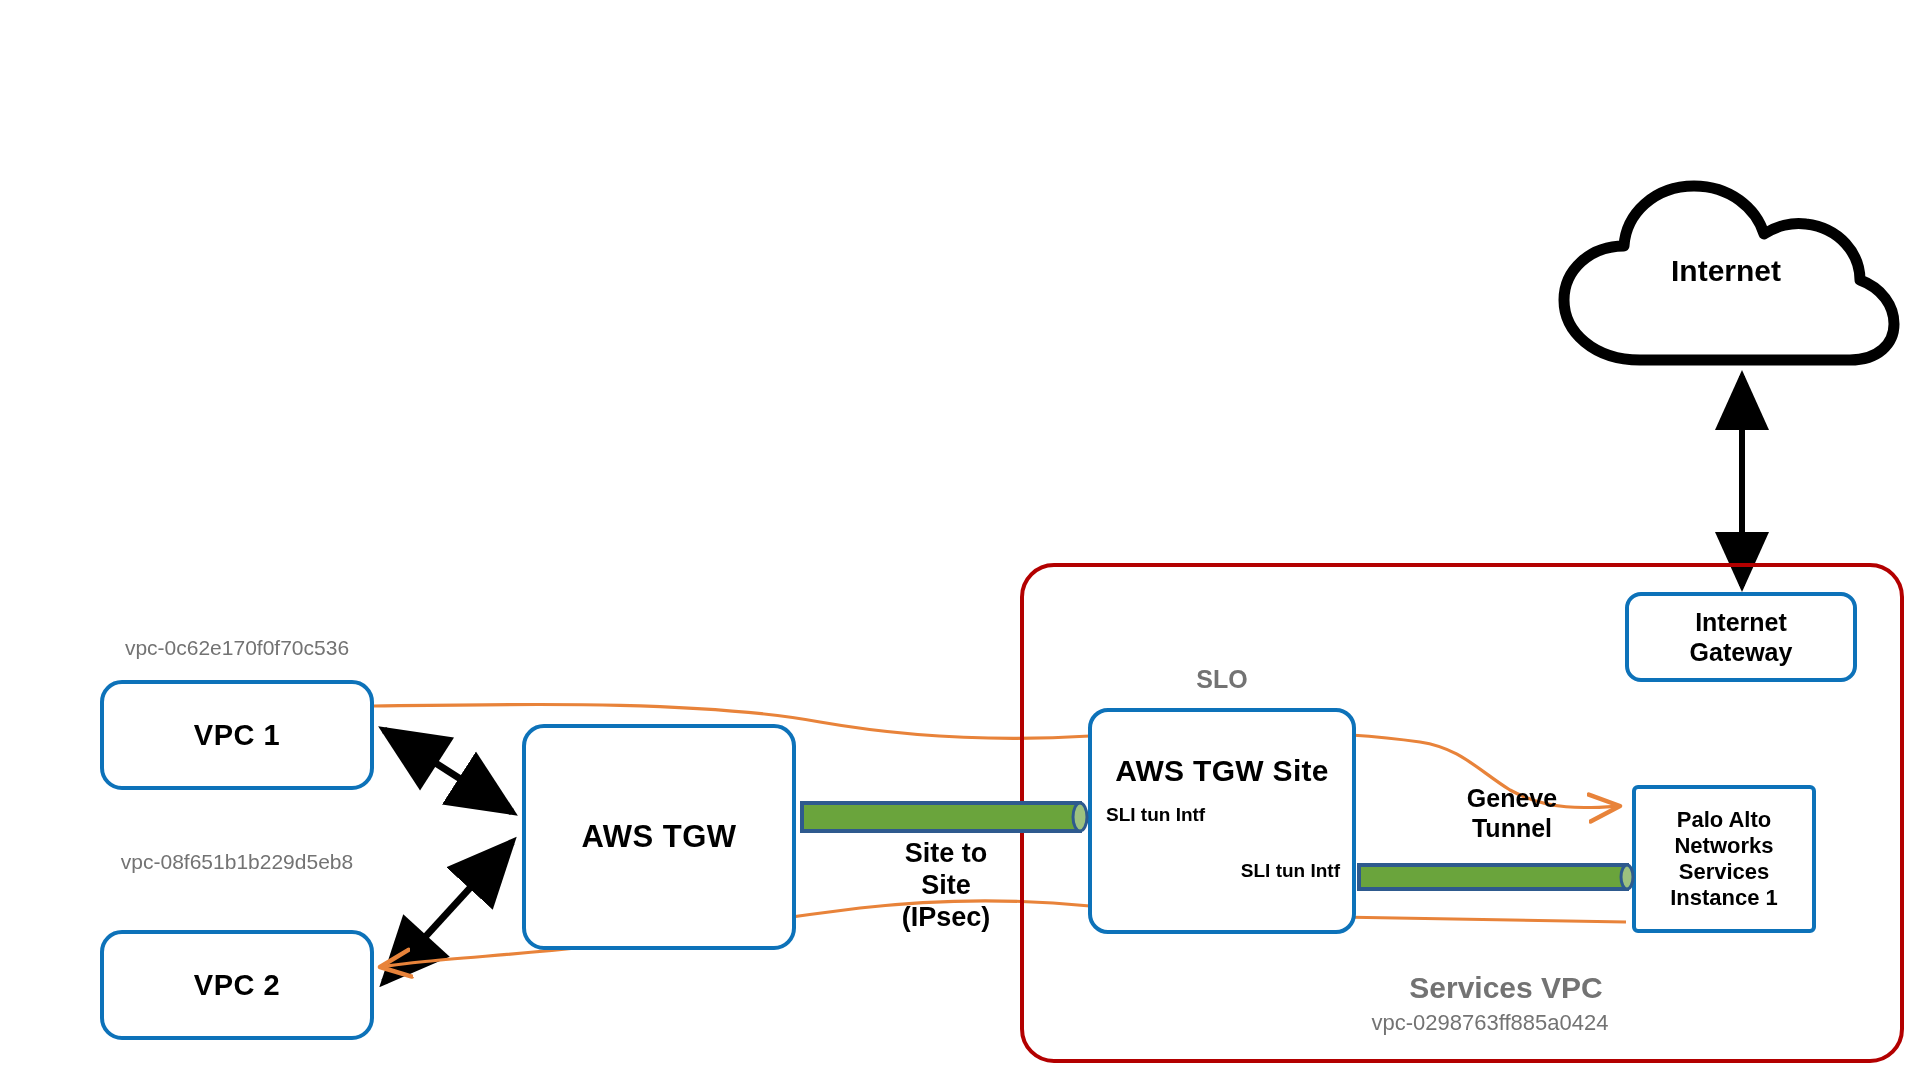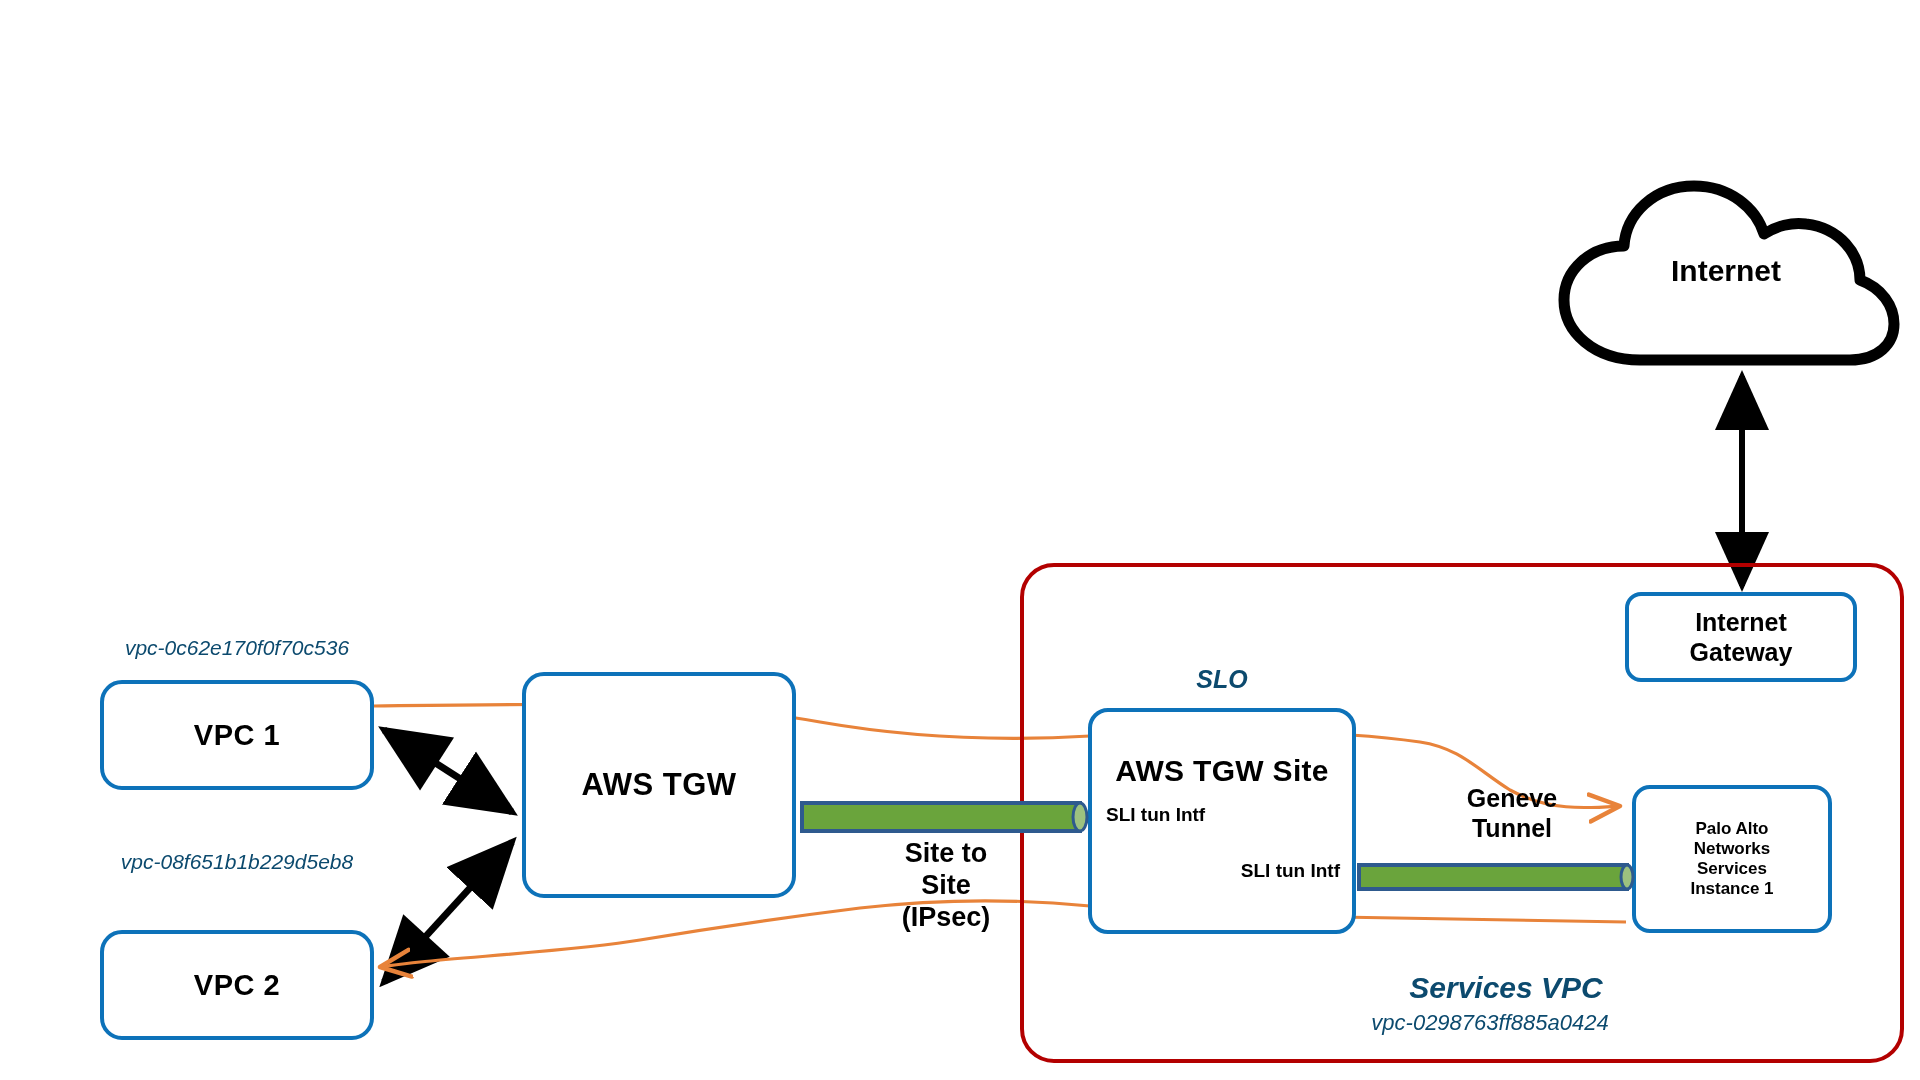--- a/index.html
+++ b/index.html
@@ -39,24 +39,23 @@
     align-items: center;
     justify-content: center;
     text-align: center;
     font-weight: bold;
     color: #000000;
     z-index: 3;
   }
   .node-label-out {
     position: absolute;
     text-align: center;
-    color: #0c4a6e;
+    color: #737373;
     z-index: 4;
     white-space: nowrap;
-    font-style: italic;
   }
   
   #vpc1 {
     left: 100px; top: 680px;
     width: 274px; height: 110px;
     font-size: 29px;
     letter-spacing: .5px;
   }
   #vpc1-id {
     left: 100px; top: 636px;
@@ -70,21 +69,21 @@
     font-size: 29px;
     letter-spacing: .5px;
   }
   #vpc2-id {
     left: 100px; top: 850px;
     width: 274px;
     font-size: 21px;
     font-weight: normal;
   }
   #tgw {
-    left: 522px; top: 672px;
+    left: 522px; top: 724px;
     width: 274px; height: 226px;
     font-size: 31px;
     letter-spacing: .5px;
   }
   #tgwsite {
     left: 1088px; top: 708px;
     width: 268px; height: 226px;
     border-radius: 20px;
     display: block;
     padding: 0;
@@ -113,24 +112,24 @@
     font-weight: bold;
   }
   #slo-label {
     left: 1088px; top: 665px;
     width: 268px;
     font-size: 25px;
     font-weight: bold;
   }
   #palo {
     left: 1632px; top: 785px;
-    width: 200px; height: 148px;
-    font-size: 17px;
+    width: 184px; height: 148px;
+    font-size: 22px;
     line-height: 1.18;
-    border-radius: 18px;
+    border-radius: 6px;
   }
   #igw {
     left: 1625px; top: 592px;
     width: 232px; height: 90px;
     font-size: 25px;
     line-height: 1.2;
     border-radius: 16px;
   }
   
   #services-vpc {

